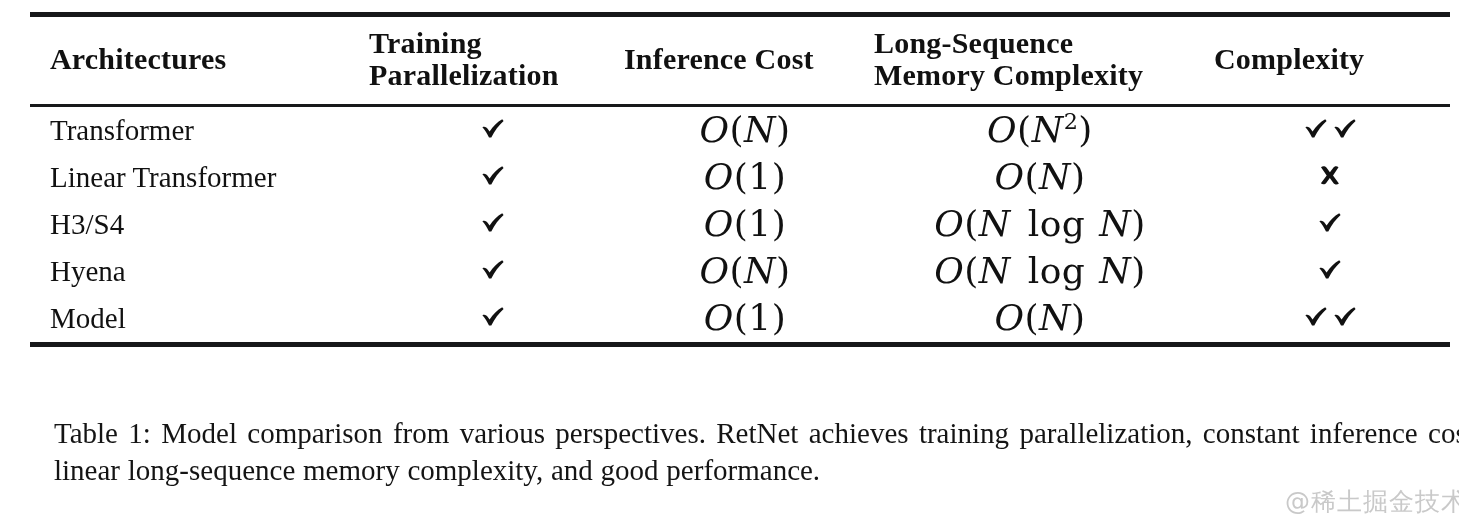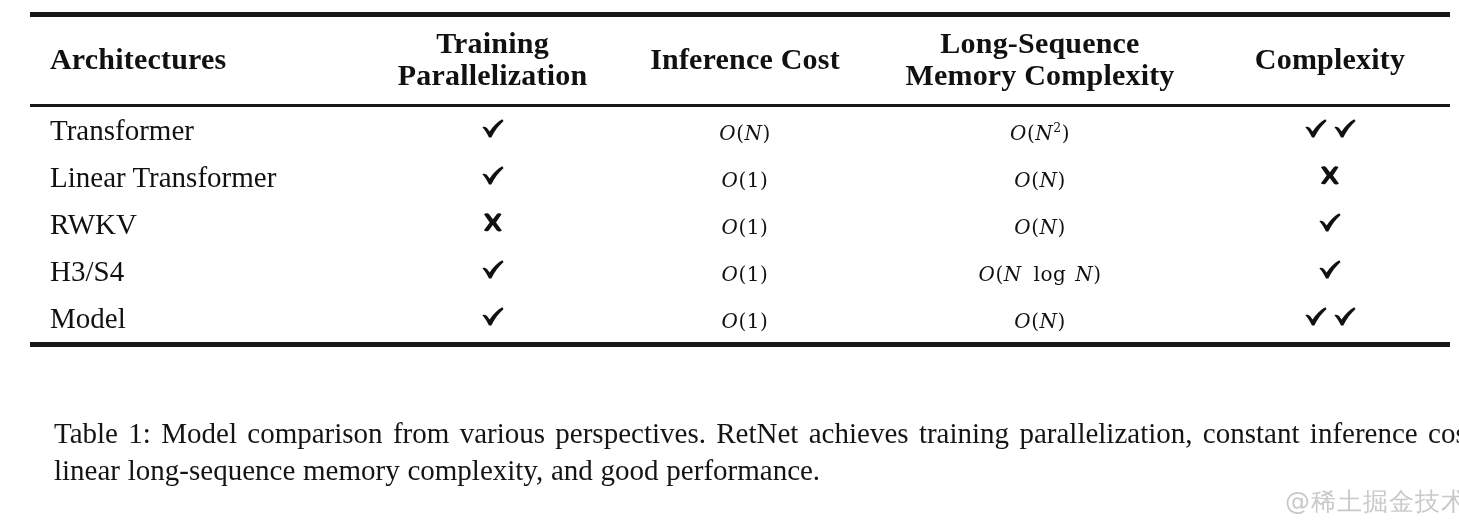--- a/index.html
+++ b/index.html
@@ -50,21 +50,21 @@
   table.cmp col.c-mem  { width: 340px; }
   table.cmp col.c-perf { width: 240px; }
 
   table.cmp thead th {
     font-weight: bold;
     font-size: 30px;
     line-height: 1.08;
     letter-spacing: 0.2px;
     padding: 10px 4px 12px 4px;
     vertical-align: middle;
-    text-align: center;
+    text-align: left;
     white-space: pre-line;
   }
   table.cmp thead th.arch-head {
     text-align: left;
     padding-left: 20px;
   }
 
   table.cmp tbody td {
     font-size: 29px;
     line-height: 1.0;
@@ -76,21 +76,21 @@
   }
   table.cmp tbody td.arch-cell {
     text-align: left;
     padding-left: 20px;
     margin-top: 24px;
   }
 
   .mathexp {
     font-family: "DejaVu Serif", "Liberation Serif", serif;
     font-style: italic;
-    font-size: 20px;
+    font-size: 36px;
     letter-spacing: 0.5px;
   }
   .mathexp .paren,
   .mathexp .num,
   .mathexp .logop {
     font-style: normal;
   }
   .mathexp .logop { padding: 0 2px 0 5px; }
   .mathexp sup {
     font-size: 0.62em;
@@ -195,36 +195,36 @@
             <td><span class="marks"><svg class="mark-svg" width="26" height="26" viewBox="0 0 26 26" aria-hidden="true">
                   <path d="M2.4 11.3 C4.2 10.2 6.1 11.0 7.4 12.6 L9.6 15.4 C13.0 10.2 17.3 6.0 22.2 3.2 L23.6 5.0 C18.9 9.3 14.6 14.8 11.3 21.6 L9.0 21.6 C7.2 17.6 5.0 14.1 2.4 11.3 Z" fill="#111111"></path>
                 </svg></span></td>
             <td><span class="mathexp">O<span class="paren">(</span><span class="num">1</span><span class="paren">)</span></span></td>
             <td><span class="mathexp">O<span class="paren">(</span>N<span class="paren">)</span></span></td>
             <td><span class="marks"><svg class="mark-svg" width="24" height="26" viewBox="0 0 24 26" aria-hidden="true">
                   <path d="M3.0 4.2 C4.6 2.7 7.1 2.9 8.4 4.6 L11.9 9.2 L15.1 4.9 C16.4 3.1 18.9 2.8 20.5 4.3 L15.0 12.4 L20.9 20.4 C19.3 22.0 16.7 21.8 15.4 20.0 L11.8 15.1 L8.4 19.8 C7.1 21.6 4.5 21.9 2.9 20.3 L8.7 12.5 Z" fill="#111111"></path>
                 </svg></span></td>
           </tr>
           <tr>
-            <td class="arch-cell">RWKV</td>
-            <td><span class="marks"><svg class="mark-svg" width="24" height="26" viewBox="0 0 24 26" aria-hidden="true">
-                  <path d="M3.0 4.2 C4.6 2.7 7.1 2.9 8.4 4.6 L11.9 9.2 L15.1 4.9 C16.4 3.1 18.9 2.8 20.5 4.3 L15.0 12.4 L20.9 20.4 C19.3 22.0 16.7 21.8 15.4 20.0 L11.8 15.1 L8.4 19.8 C7.1 21.6 4.5 21.9 2.9 20.3 L8.7 12.5 Z" fill="#111111"></path>
+            <td class="arch-cell">H3/S4</td>
+            <td><span class="marks"><svg class="mark-svg" width="26" height="26" viewBox="0 0 26 26" aria-hidden="true">
+                  <path d="M2.4 11.3 C4.2 10.2 6.1 11.0 7.4 12.6 L9.6 15.4 C13.0 10.2 17.3 6.0 22.2 3.2 L23.6 5.0 C18.9 9.3 14.6 14.8 11.3 21.6 L9.0 21.6 C7.2 17.6 5.0 14.1 2.4 11.3 Z" fill="#111111"></path>
                 </svg></span></td>
             <td><span class="mathexp">O<span class="paren">(</span><span class="num">1</span><span class="paren">)</span></span></td>
-            <td><span class="mathexp">O<span class="paren">(</span>N<span class="paren">)</span></span></td>
-            <td><span class="marks"><svg class="mark-svg" width="26" height="26" viewBox="0 0 26 26" aria-hidden="true">
-                  <path d="M2.4 11.3 C4.2 10.2 6.1 11.0 7.4 12.6 L9.6 15.4 C13.0 10.2 17.3 6.0 22.2 3.2 L23.6 5.0 C18.9 9.3 14.6 14.8 11.3 21.6 L9.0 21.6 C7.2 17.6 5.0 14.1 2.4 11.3 Z" fill="#111111"></path>
-                </svg></span></td>
-          </tr>
-          <tr>
-            <td class="arch-cell">H3/S4</td>
-            <td><span class="marks"><svg class="mark-svg" width="26" height="26" viewBox="0 0 26 26" aria-hidden="true">
-                  <path d="M2.4 11.3 C4.2 10.2 6.1 11.0 7.4 12.6 L9.6 15.4 C13.0 10.2 17.3 6.0 22.2 3.2 L23.6 5.0 C18.9 9.3 14.6 14.8 11.3 21.6 L9.0 21.6 C7.2 17.6 5.0 14.1 2.4 11.3 Z" fill="#111111"></path>
-                </svg></span></td>
-            <td><span class="mathexp">O<span class="paren">(</span><span class="num">1</span><span class="paren">)</span></span></td>
+            <td><span class="mathexp">O<span class="paren">(</span>N <span class="logop">log</span> N<span class="paren">)</span></span></td>
+            <td><span class="marks"><svg class="mark-svg" width="26" height="26" viewBox="0 0 26 26" aria-hidden="true">
+                  <path d="M2.4 11.3 C4.2 10.2 6.1 11.0 7.4 12.6 L9.6 15.4 C13.0 10.2 17.3 6.0 22.2 3.2 L23.6 5.0 C18.9 9.3 14.6 14.8 11.3 21.6 L9.0 21.6 C7.2 17.6 5.0 14.1 2.4 11.3 Z" fill="#111111"></path>
+                </svg></span></td>
+          </tr>
+          <tr>
+            <td class="arch-cell">Hyena</td>
+            <td><span class="marks"><svg class="mark-svg" width="26" height="26" viewBox="0 0 26 26" aria-hidden="true">
+                  <path d="M2.4 11.3 C4.2 10.2 6.1 11.0 7.4 12.6 L9.6 15.4 C13.0 10.2 17.3 6.0 22.2 3.2 L23.6 5.0 C18.9 9.3 14.6 14.8 11.3 21.6 L9.0 21.6 C7.2 17.6 5.0 14.1 2.4 11.3 Z" fill="#111111"></path>
+                </svg></span></td>
+            <td><span class="mathexp">O<span class="paren">(</span>N<span class="paren">)</span></span></td>
             <td><span class="mathexp">O<span class="paren">(</span>N <span class="logop">log</span> N<span class="paren">)</span></span></td>
             <td><span class="marks"><svg class="mark-svg" width="26" height="26" viewBox="0 0 26 26" aria-hidden="true">
                   <path d="M2.4 11.3 C4.2 10.2 6.1 11.0 7.4 12.6 L9.6 15.4 C13.0 10.2 17.3 6.0 22.2 3.2 L23.6 5.0 C18.9 9.3 14.6 14.8 11.3 21.6 L9.0 21.6 C7.2 17.6 5.0 14.1 2.4 11.3 Z" fill="#111111"></path>
                 </svg></span></td>
           </tr>
           <tr>
             <td class="arch-cell">Model</td>
             <td><span class="marks"><svg class="mark-svg" width="26" height="26" viewBox="0 0 26 26" aria-hidden="true">
                   <path d="M2.4 11.3 C4.2 10.2 6.1 11.0 7.4 12.6 L9.6 15.4 C13.0 10.2 17.3 6.0 22.2 3.2 L23.6 5.0 C18.9 9.3 14.6 14.8 11.3 21.6 L9.0 21.6 C7.2 17.6 5.0 14.1 2.4 11.3 Z" fill="#111111"></path>
                 </svg></span></td>

